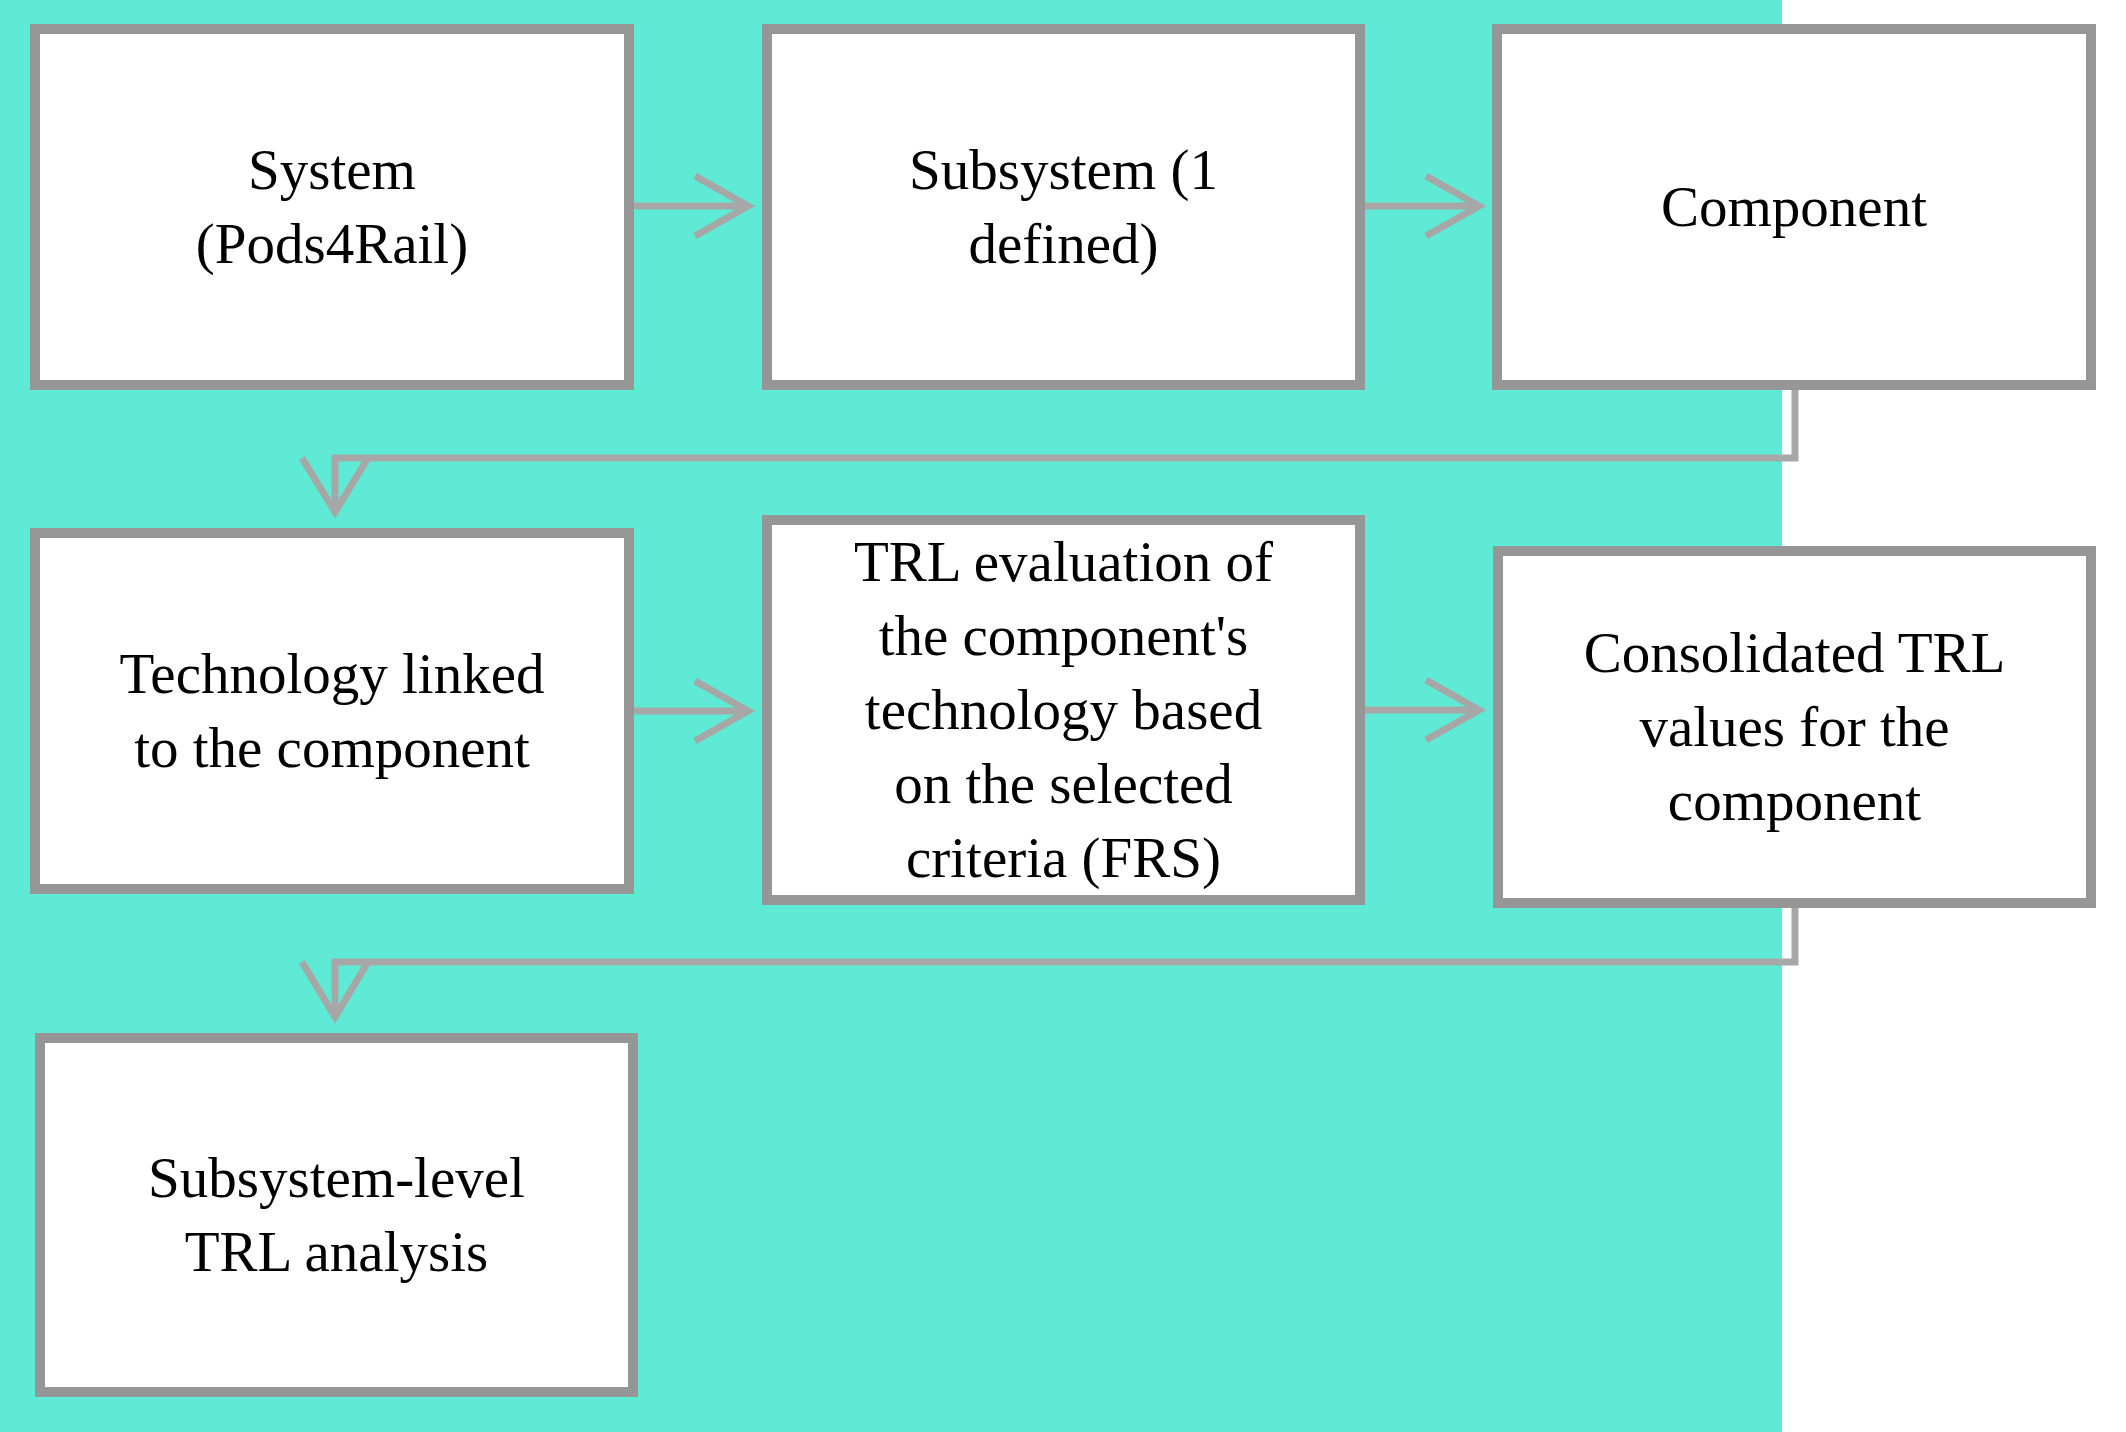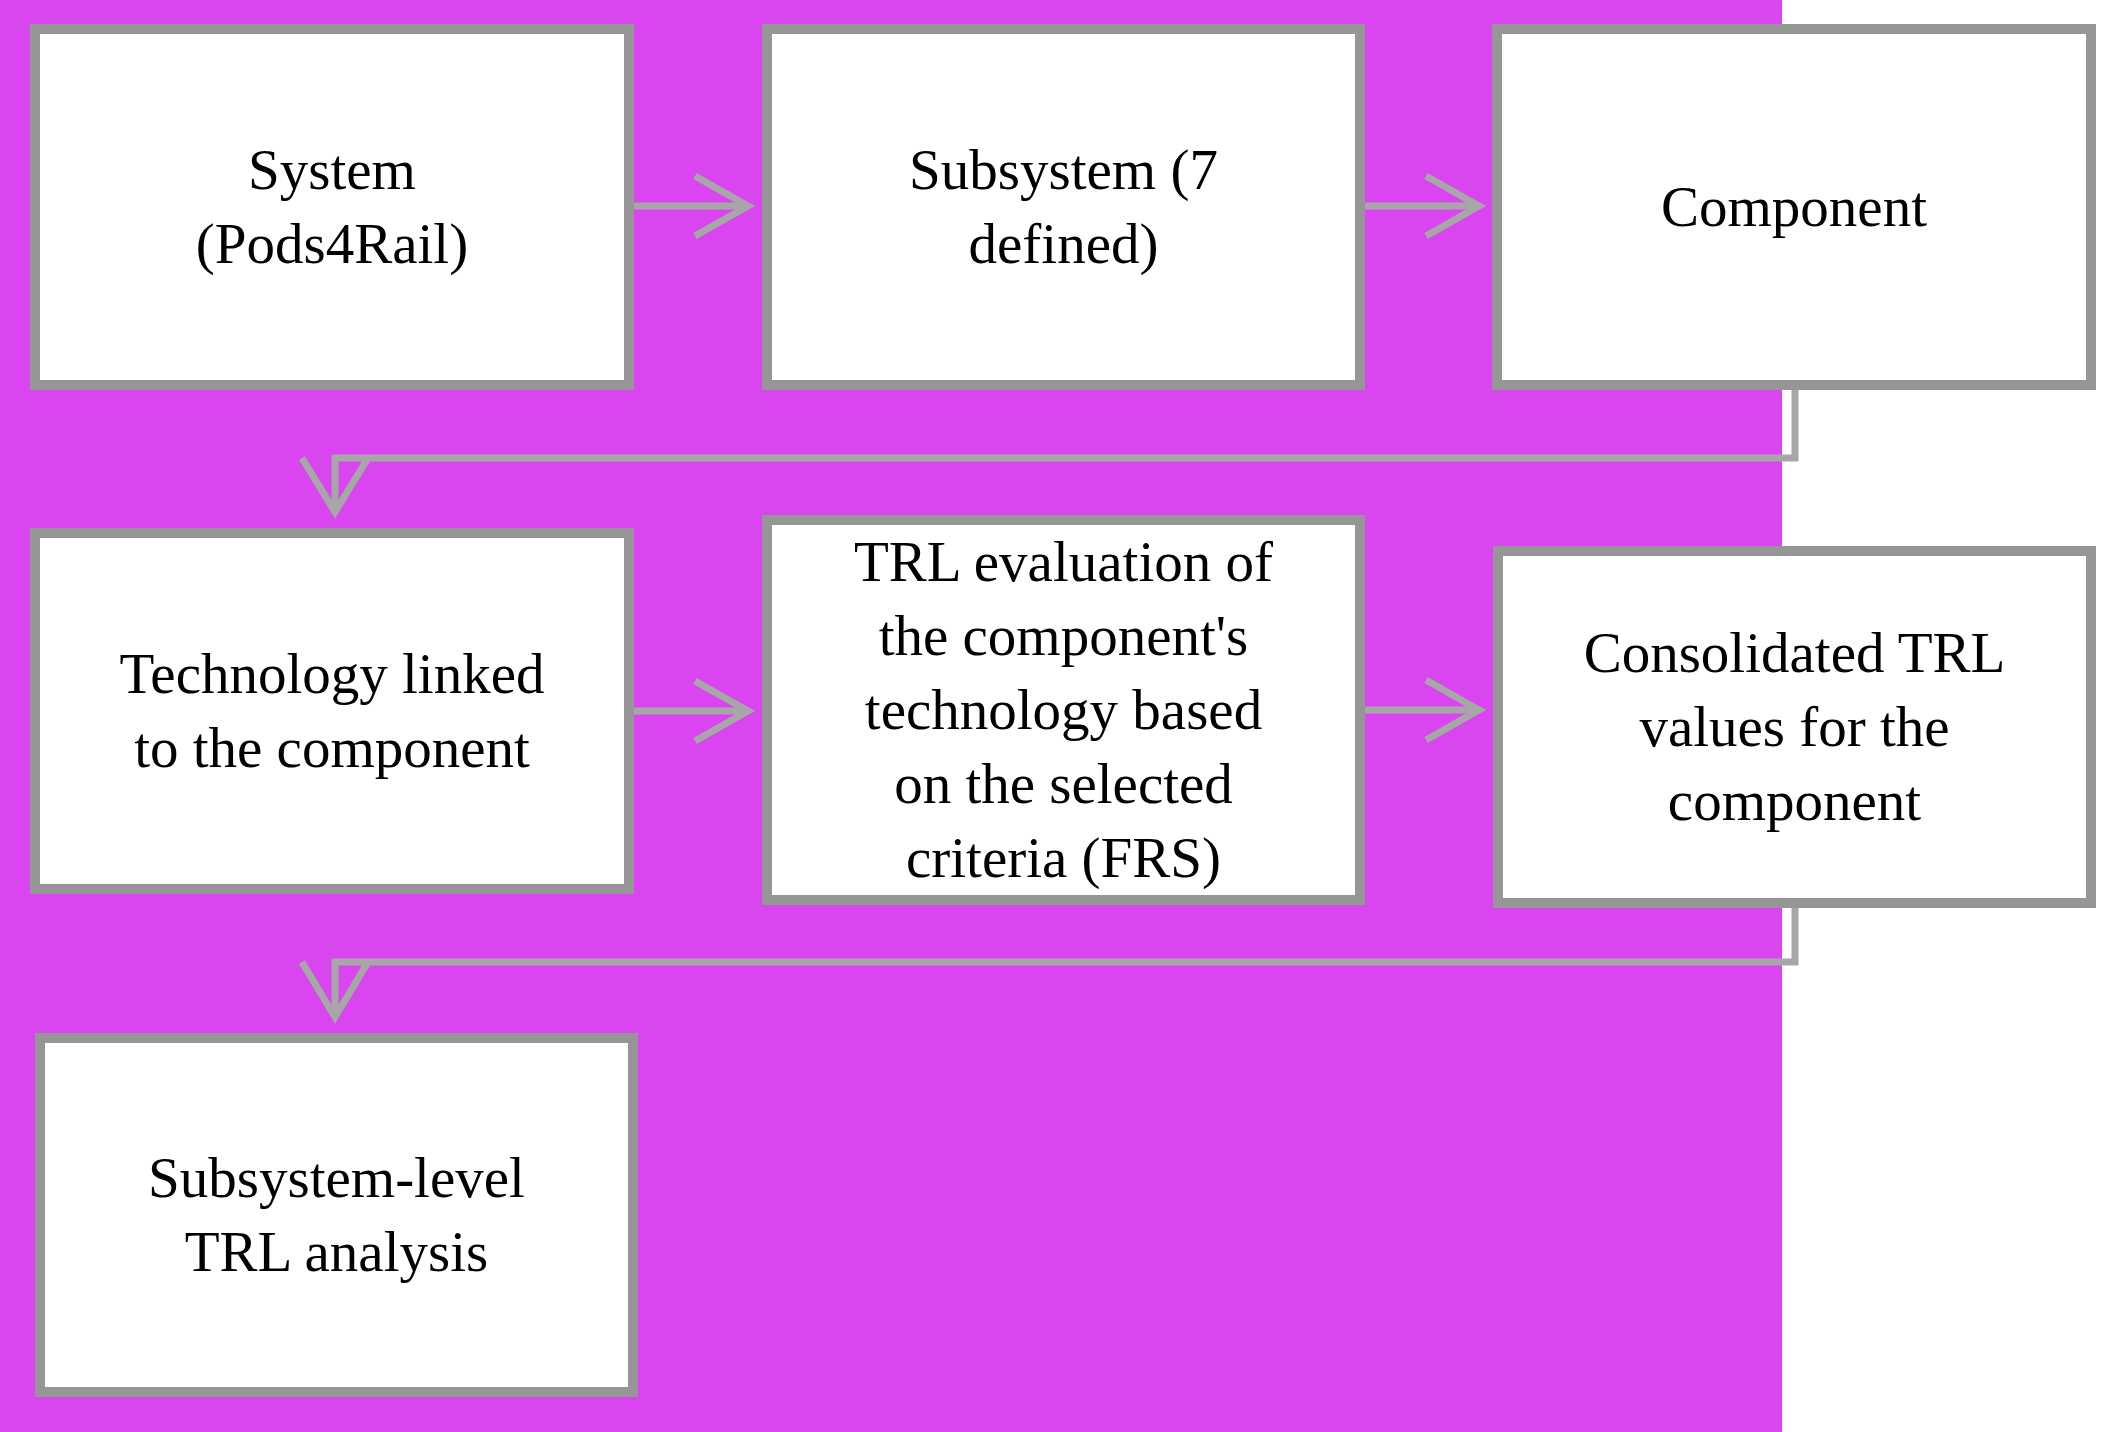--- a/index.html
+++ b/index.html
@@ -4,21 +4,21 @@
 <style>
   html, body {
     margin: 0;
     padding: 0;
     background: #ffffff;
   }
   #canvas {
     position: relative;
     width: 1782px;
     height: 1432px;
-    background: #d946ef;
+    background: #5eead4;
     font-family: "Liberation Serif", "DejaVu Serif", serif;
   }
   .flow-box {
     position: absolute;
     box-sizing: border-box;
     border: 10px solid var(--box-border, #969696);
     background: #ffffff;
     display: flex;
     align-items: center;
     justify-content: center;
@@ -90,21 +90,21 @@
 
     <g class="elbow">
       <polyline points="1795,890 1795,962 335,962 335,1013"></polyline>
       <polyline points="302,962 335,1017 368,962"></polyline>
     </g>
   </svg>
 
   <div class="flow-box" id="box-system">System
 (Pods4Rail)</div>
 
-  <div class="flow-box" id="box-subsystem">Subsystem (7
+  <div class="flow-box" id="box-subsystem">Subsystem (1
 defined)</div>
 
   <div class="flow-box" id="box-component">Component</div>
 
   <div class="flow-box" id="box-technology">Technology linked
 to the component</div>
 
   <div class="flow-box" id="box-trl-eval">TRL evaluation of
 the component's
 technology based

